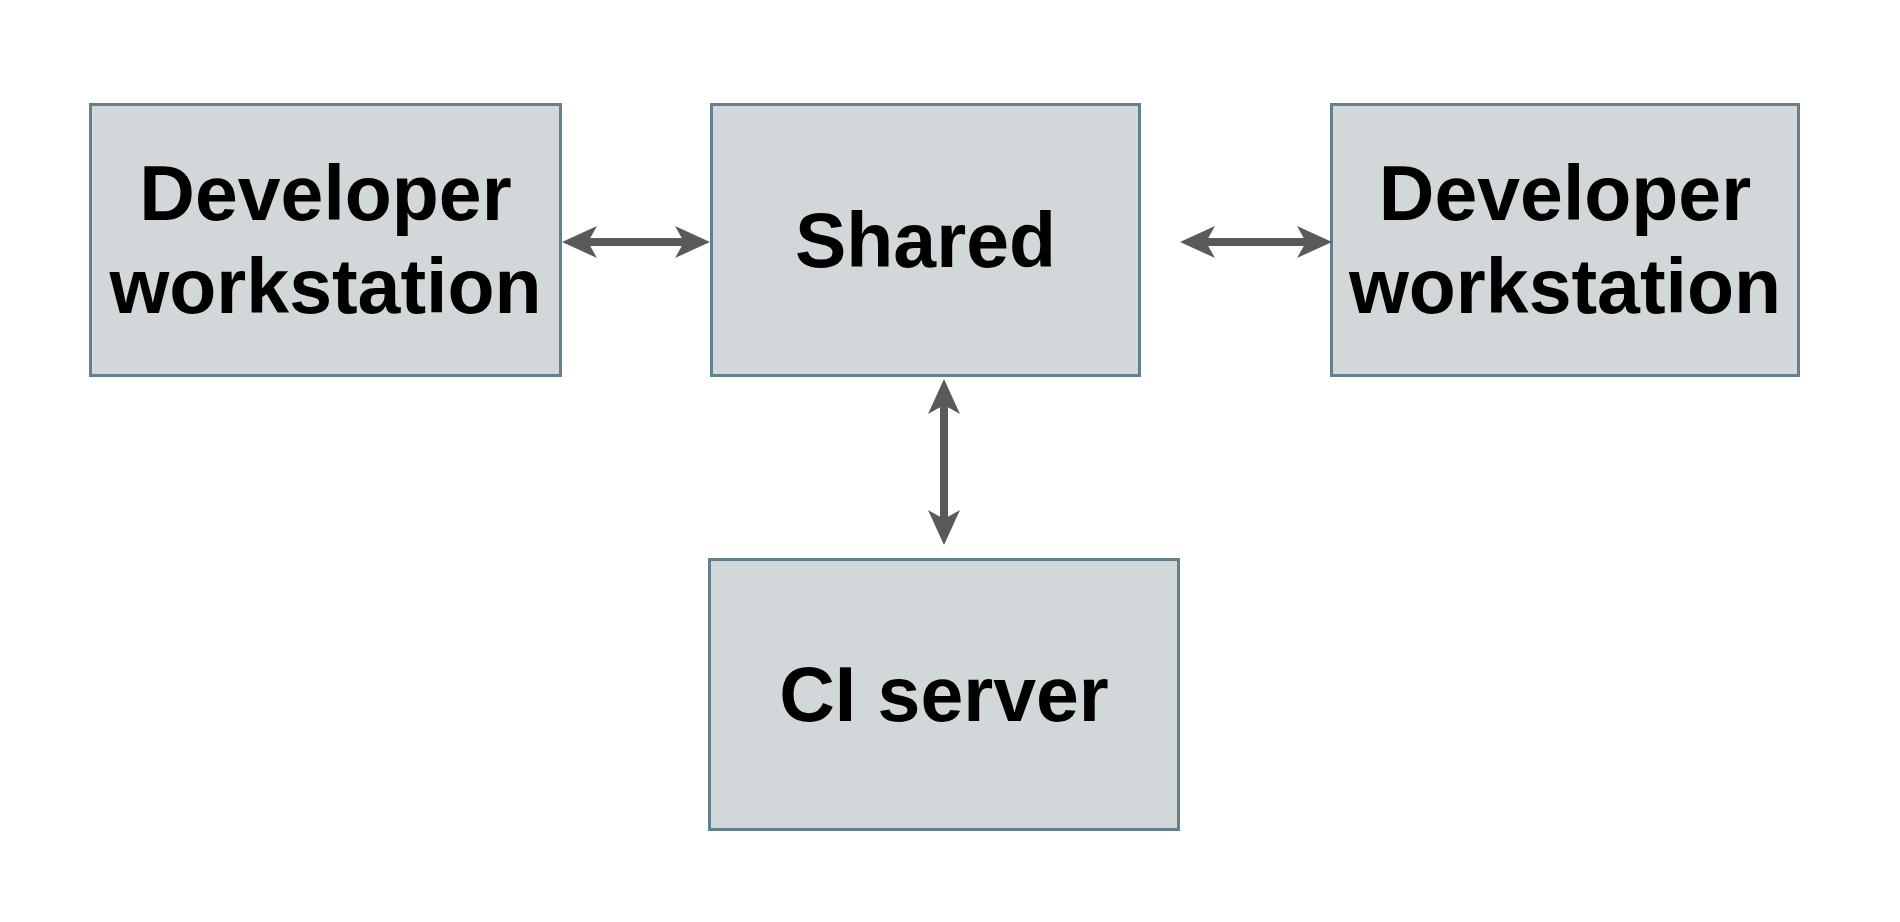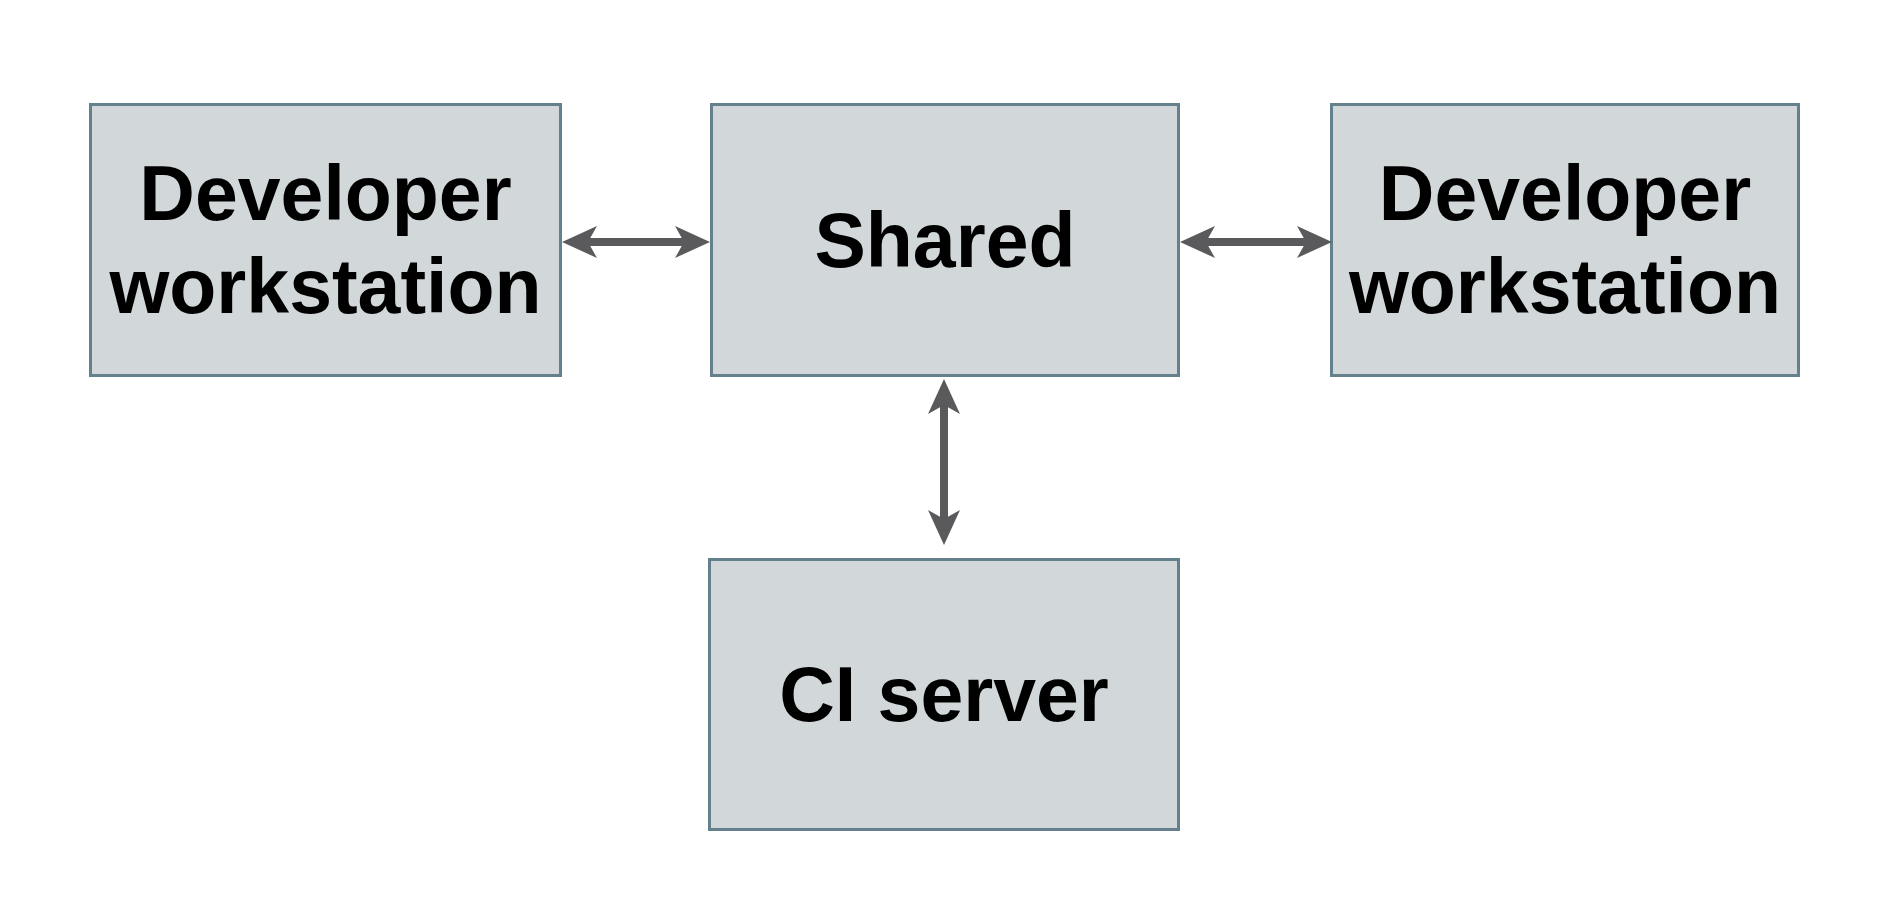--- a/index.html
+++ b/index.html
@@ -37,21 +37,21 @@
 </head>
 <body>
 
 <div class="canvas">
 
   <div class="node" style="left:89px; top:103px; width:473px; height:274px;">
     <span>Developer</span>
     <span>workstation</span>
   </div>
 
-  <div class="node" style="left:710px; top:103px; width:470px; height:274px;">
+  <div class="node" style="left:710px; top:103px; width:431px; height:274px;">
     <span>Shared</span>
   </div>
 
   <div class="node" style="left:1330px; top:103px; width:470px; height:274px;">
     <span>Developer</span>
     <span>workstation</span>
   </div>
 
   <div class="node" style="left:708px; top:558px; width:472px; height:273px;">
     <span>CI server</span>

